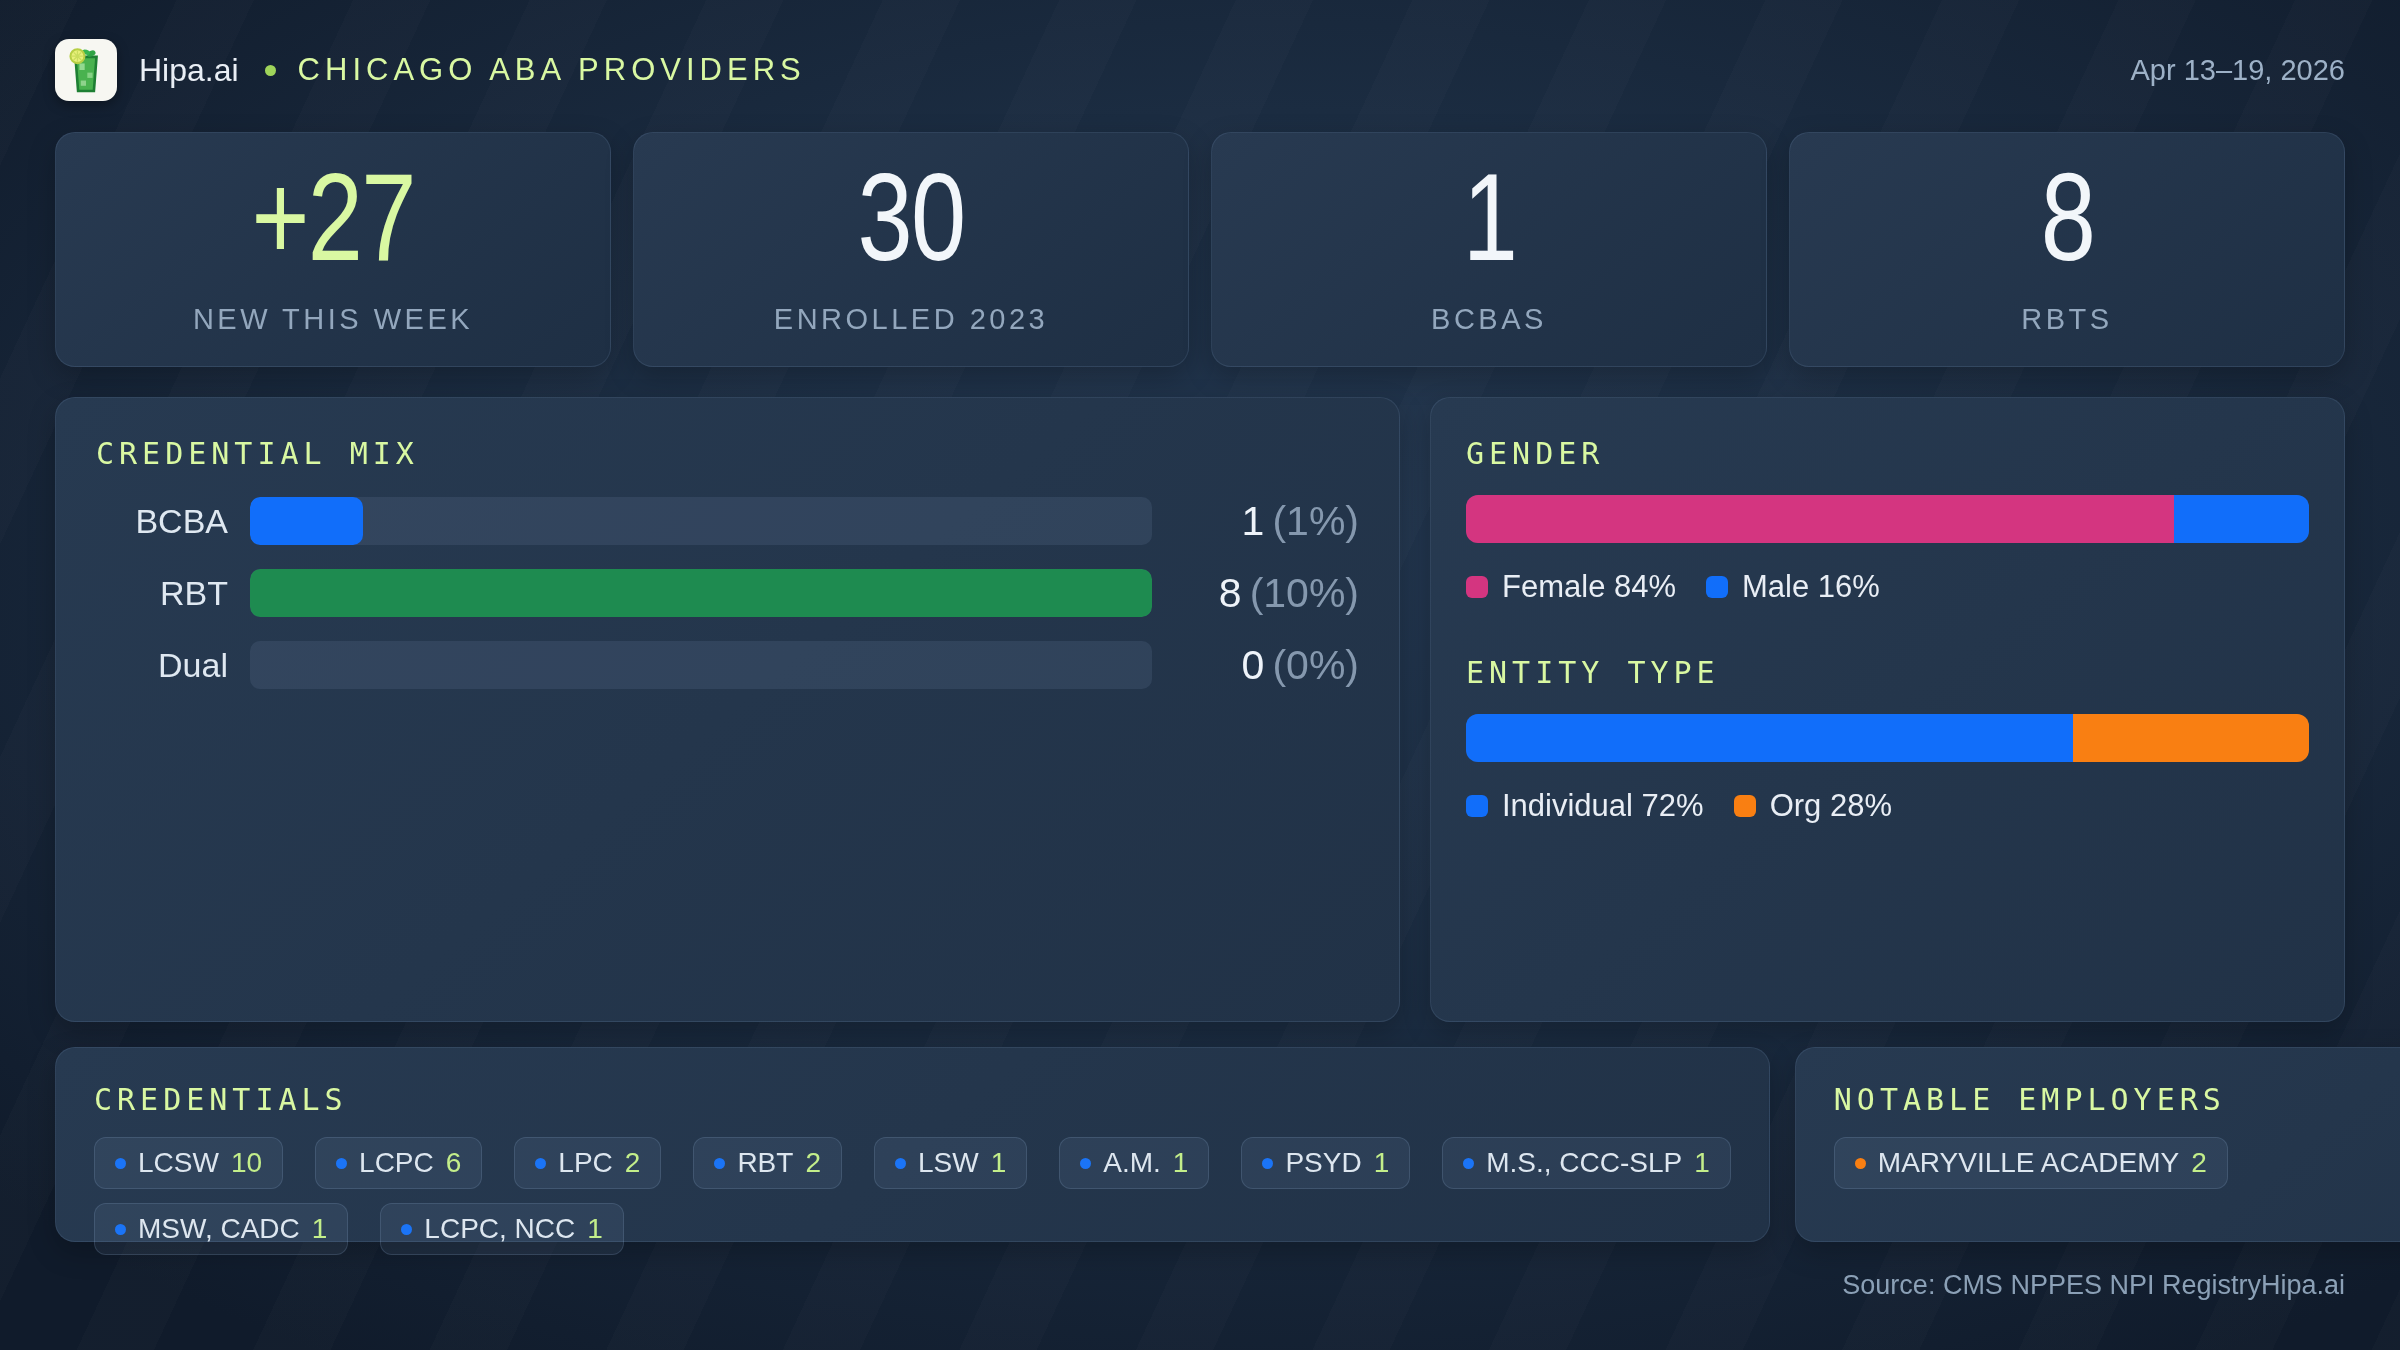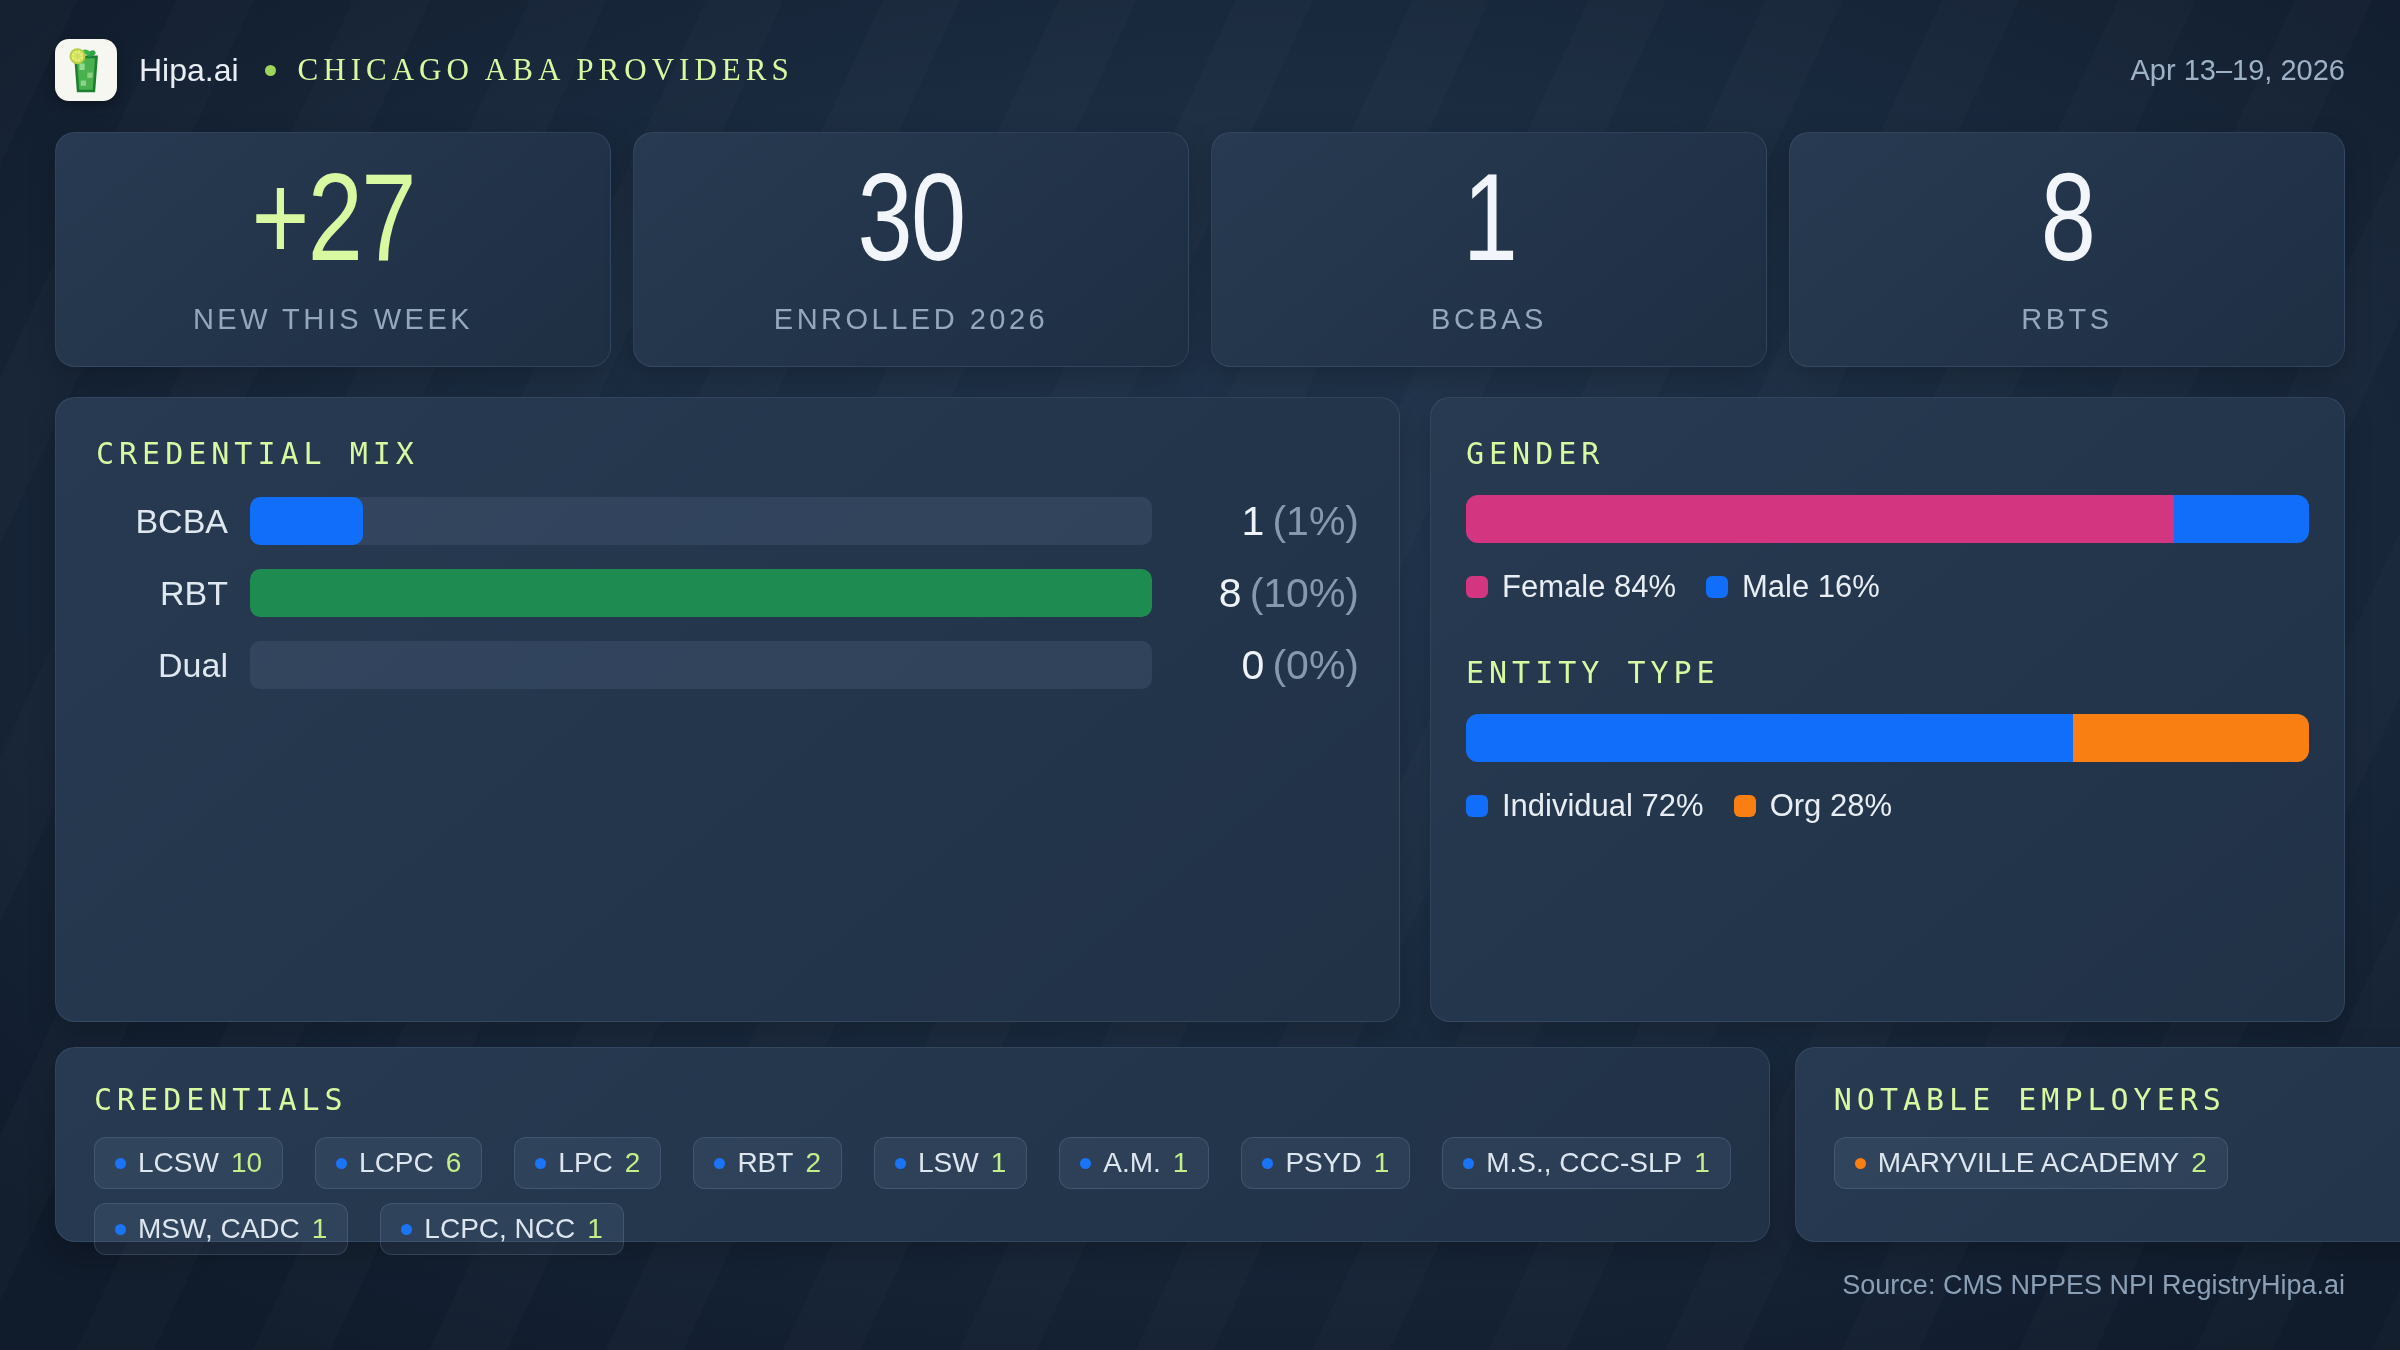--- a/index.html
+++ b/index.html
@@ -24,21 +24,21 @@
   
   .topbar{ display:flex; align-items:center; height:64px; position:relative; z-index:1;}
   .logo{
     width:62px; height:62px; border-radius:14px; background:#f7f7f2;
     display:flex; align-items:center; justify-content:center;
     box-shadow:0 4px 12px rgba(0,0,0,.35);
   }
   .brand{ font-size:32px; font-weight:500; color:#e9eef5; margin-left:22px; }
   .hdot{ width:11px; height:11px; border-radius:50%; background:#9fd45a; margin:0 22px 0 26px; }
   .ptitle{
-    font-family:Liberation Serif, serif;
+    font-family:Liberation Sans, sans-serif;
     font-size:31px; letter-spacing:5px; color:#d9f8a2; font-weight:500;text-align:right;
   }
   .date{ margin-left:auto; font-size:29px; color:#9db1c7; }
 
   
   .stats-row{ display:flex; gap:22px; margin-top:30px; height:235px; position:relative; z-index:1;}
   .stat-card{
     flex:1; border-radius:20px;
     background:linear-gradient(140deg,#283a51 0%, #1e2f44 100%);
     border:1px solid rgba(125,155,190,.16);
@@ -142,21 +142,21 @@
     <span class="date">Apr 13–19, 2026</span>
   </header>
 
   <section class="stats-row">
     <div class="stat-card">
       <div class="stat-value accent">+27</div>
       <div class="stat-label">NEW THIS WEEK</div>
     </div>
     <div class="stat-card">
       <div class="stat-value">30</div>
-      <div class="stat-label">ENROLLED 2026</div>
+      <div class="stat-label">ENROLLED 2023</div>
     </div>
     <div class="stat-card">
       <div class="stat-value">1</div>
       <div class="stat-label">BCBAS</div>
     </div>
     <div class="stat-card">
       <div class="stat-value">8</div>
       <div class="stat-label">RBTS</div>
     </div>
   </section>

